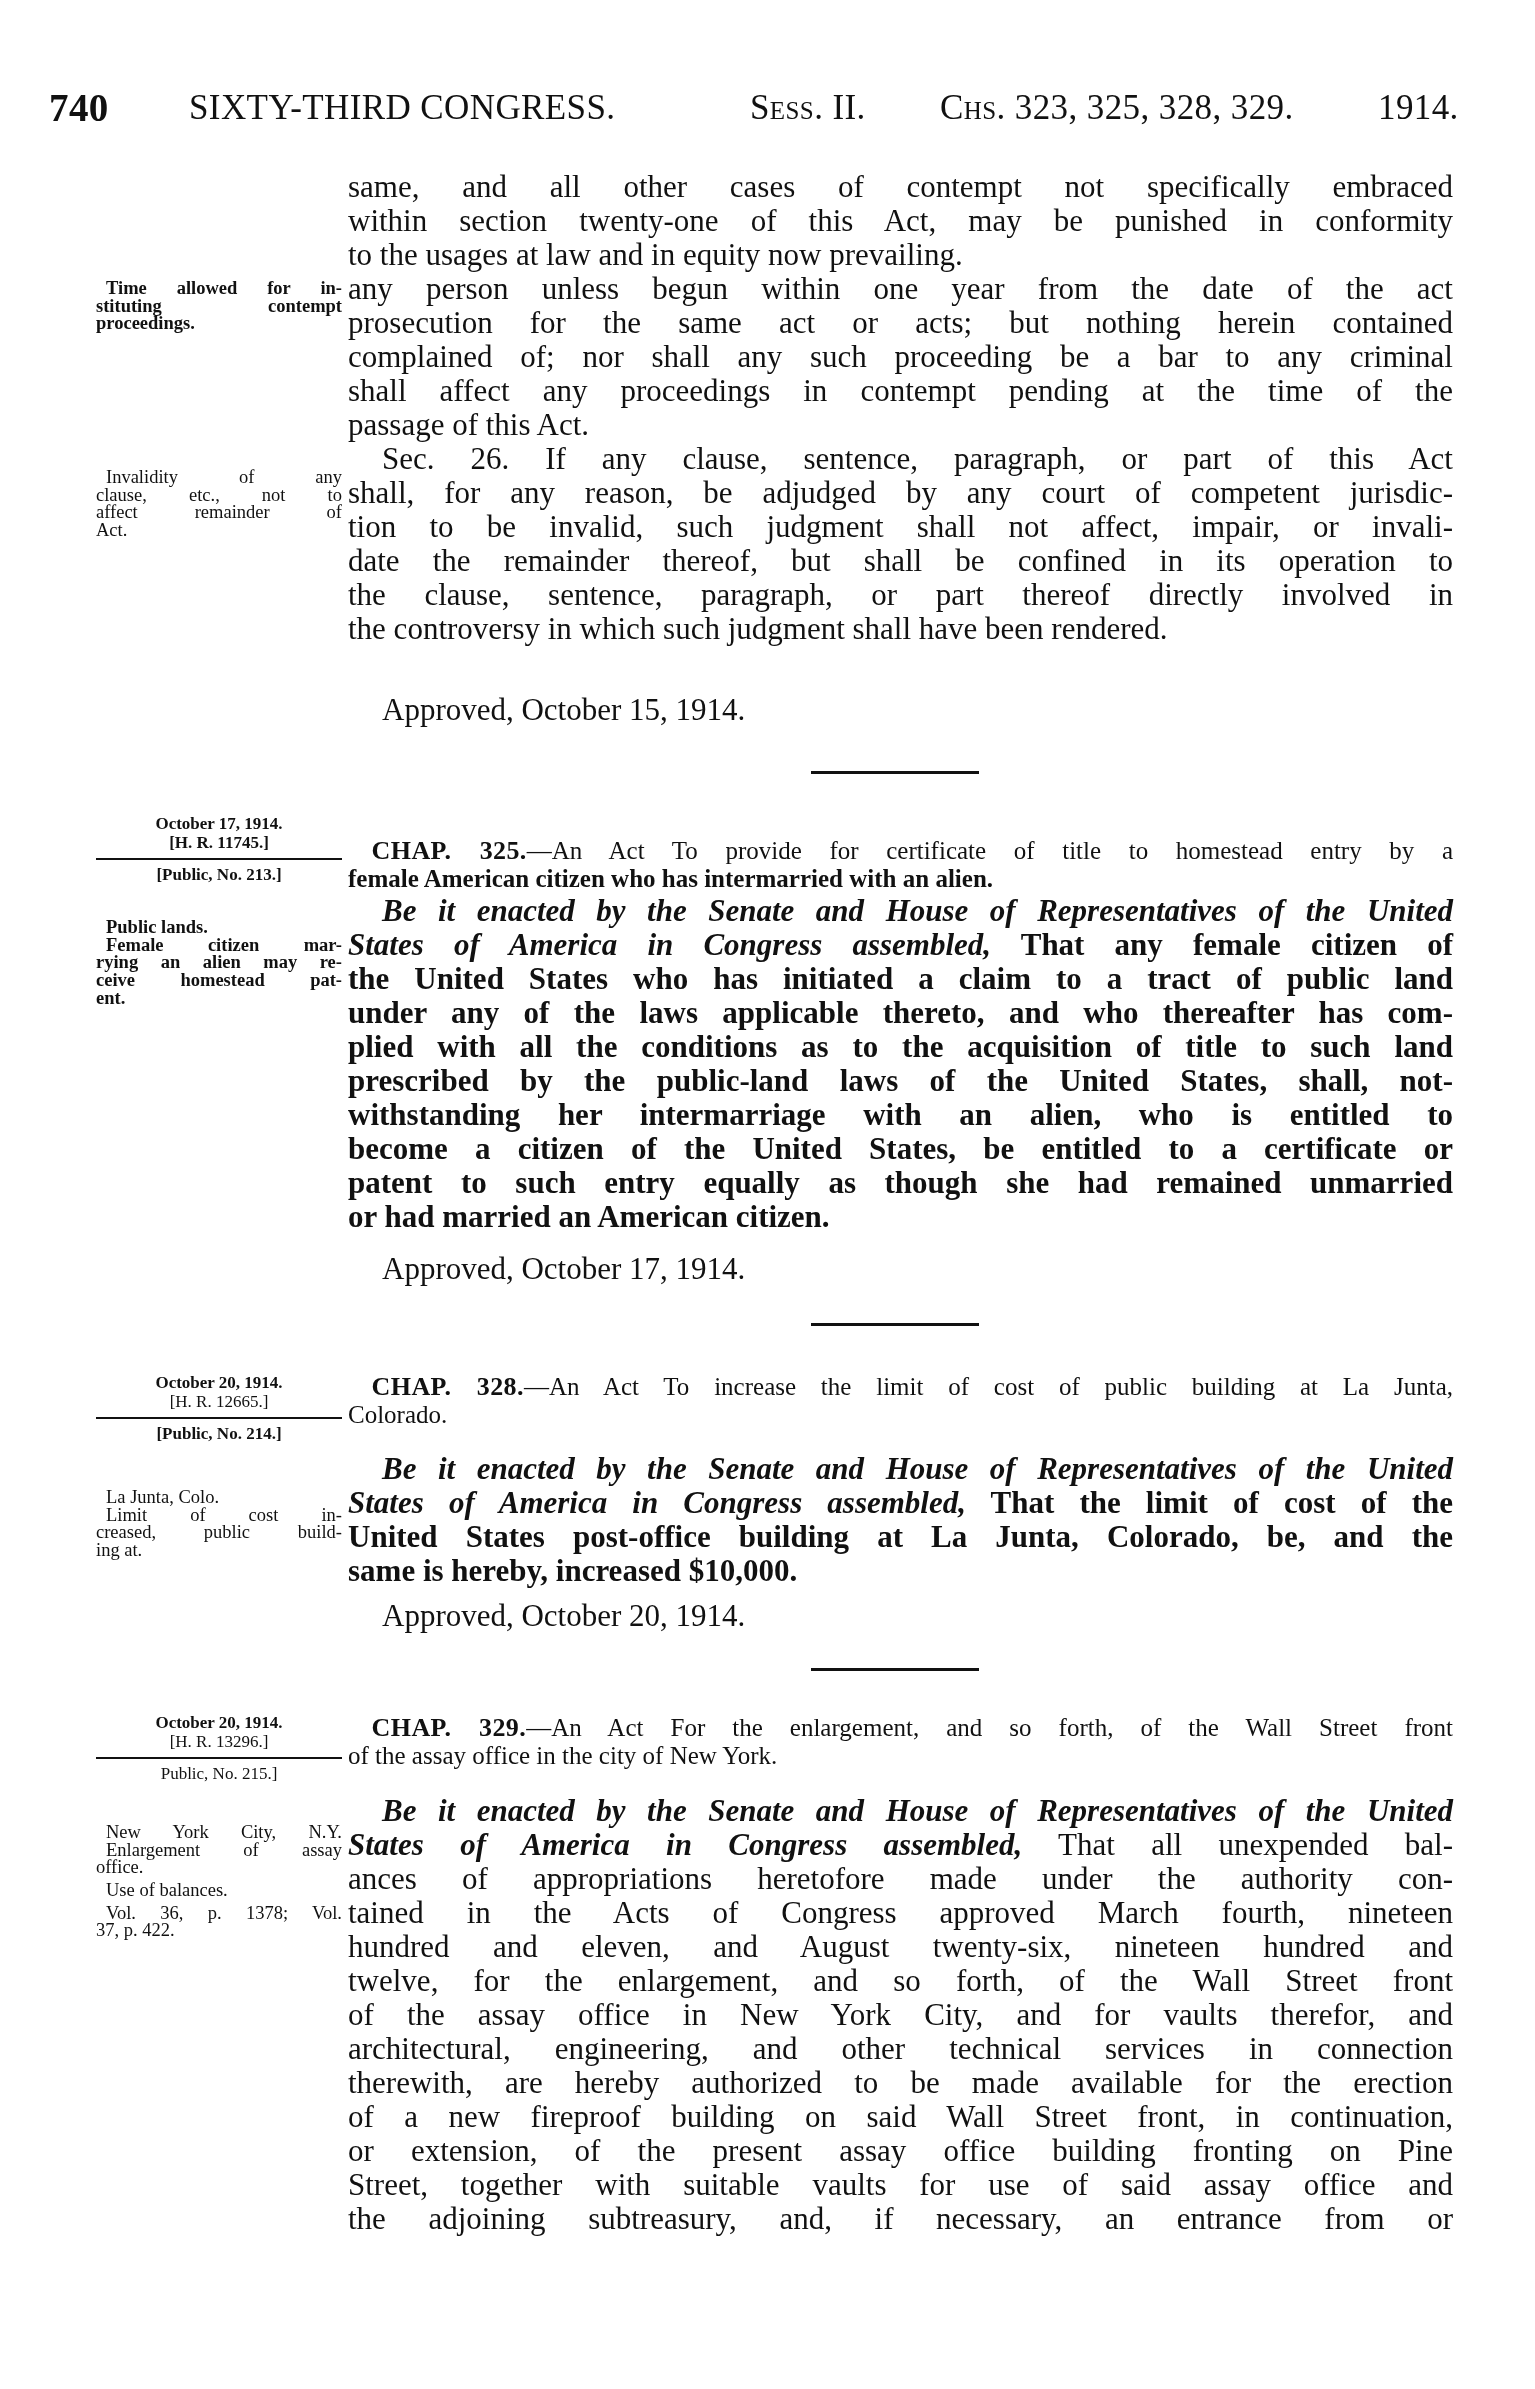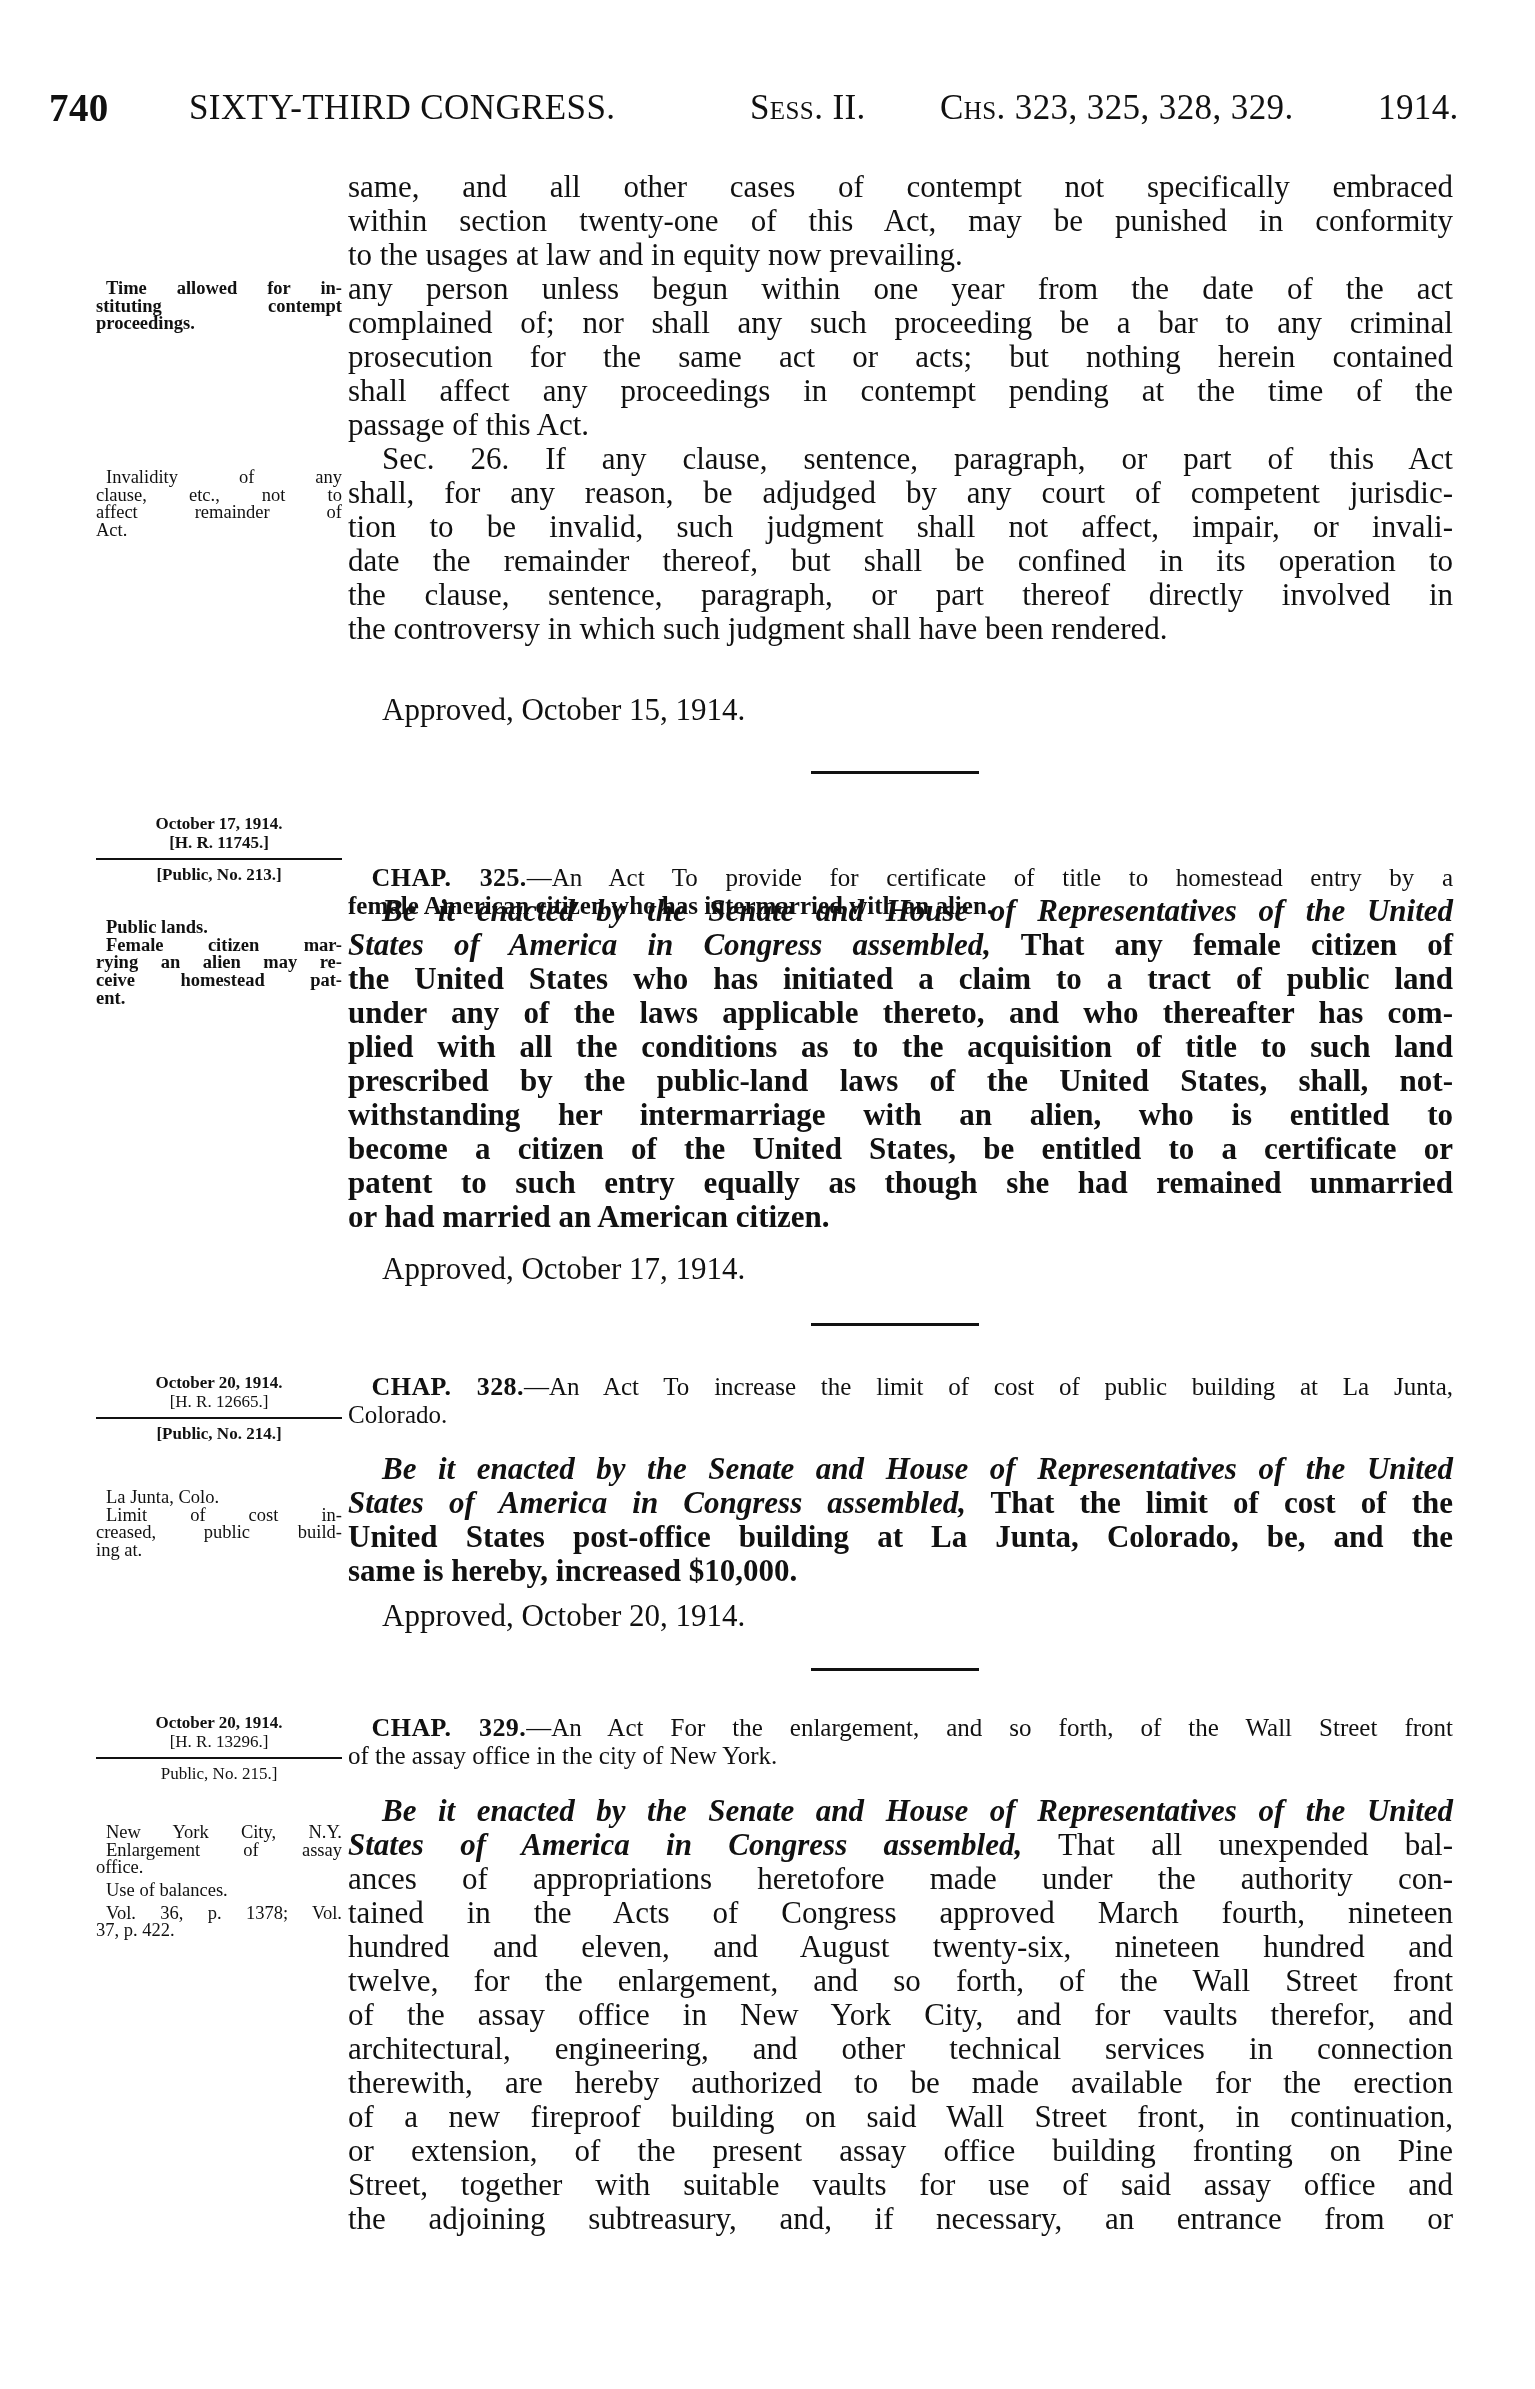--- a/index.html
+++ b/index.html
@@ -49,22 +49,22 @@
   <span class="sc" style="left:701px;">Sess. II.</span>
   <span class="sc" style="left:891px;">Chs. 323, 325, 328, 329.</span>
   <span style="left:1329px;">1914.</span>
 </div>
 
 <div class="col" style="top:170px;">
   <div class="line">same, and all other cases of contempt not specifically embraced</div>
   <div class="line">within section twenty-one of this Act, may be punished in conformity</div>
   <div class="line last">to the usages at law and in equity now prevailing.</div>
   <div class="line">any person unless begun within one year from the date of the act</div>
+  <div class="line">prosecution for the same act or acts; but nothing herein contained</div>
   <div class="line">complained of; nor shall any such proceeding be a bar to any criminal</div>
-  <div class="line">prosecution for the same act or acts; but nothing herein contained</div>
   <div class="line">shall affect any proceedings in contempt pending at the time of the</div>
   <div class="line last">passage of this Act.</div>
   <div class="line indent">Sec. 26. If any clause, sentence, paragraph, or part of this Act</div>
   <div class="line">shall, for any reason, be adjudged by any court of competent jurisdic-</div>
   <div class="line">tion to be invalid, such judgment shall not affect, impair, or invali-</div>
   <div class="line">date the remainder thereof, but shall be confined in its operation to</div>
   <div class="line">the clause, sentence, paragraph, or part thereof directly involved in</div>
   <div class="line last">the controversy in which such judgment shall have been rendered.</div>
 </div>
 <div class="abs approved" style="left:348px; top:692px;">Approved, October 15, 1914.</div>
@@ -82,21 +82,21 @@
 </div>
 
 <div class="rule" style="top:771px;"></div>
 
 <div class="margin" style="top:814px;">
   <div class="mcenter">October 17, 1914.</div>
   <div class="mcenter">[H. R. 11745.]</div>
   <div class="mrule"></div>
   <div class="mcenter">[Public, No. 213.]</div>
 </div>
-<div class="col" style="top:864px;">
+<div class="col" style="top:837px;">
   <div class="chap" style="padding-left:23.6px;"><span class="cnum">CHAP. 325.</span><span>—An Act To provide for certificate of title to homestead entry by a</span></div>
   <div class="chap last bold">female American citizen who has intermarried with an alien.</div>
 </div>
 <div class="col" style="top:894px;">
   <div class="line indent it bold">Be it enacted by the Senate and House of Representatives of the United</div>
   <div class="line bold"><span class="it">States of America in Congress assembled,</span> <span>That any female citizen of</span></div>
   <div class="line bold">the United States who has initiated a claim to a tract of public land</div>
   <div class="line bold">under any of the laws applicable thereto, and who thereafter has com-</div>
   <div class="line bold">plied with all the conditions as to the acquisition of title to such land</div>
   <div class="line bold">prescribed by the public-land laws of the United States, shall, not-</div>

